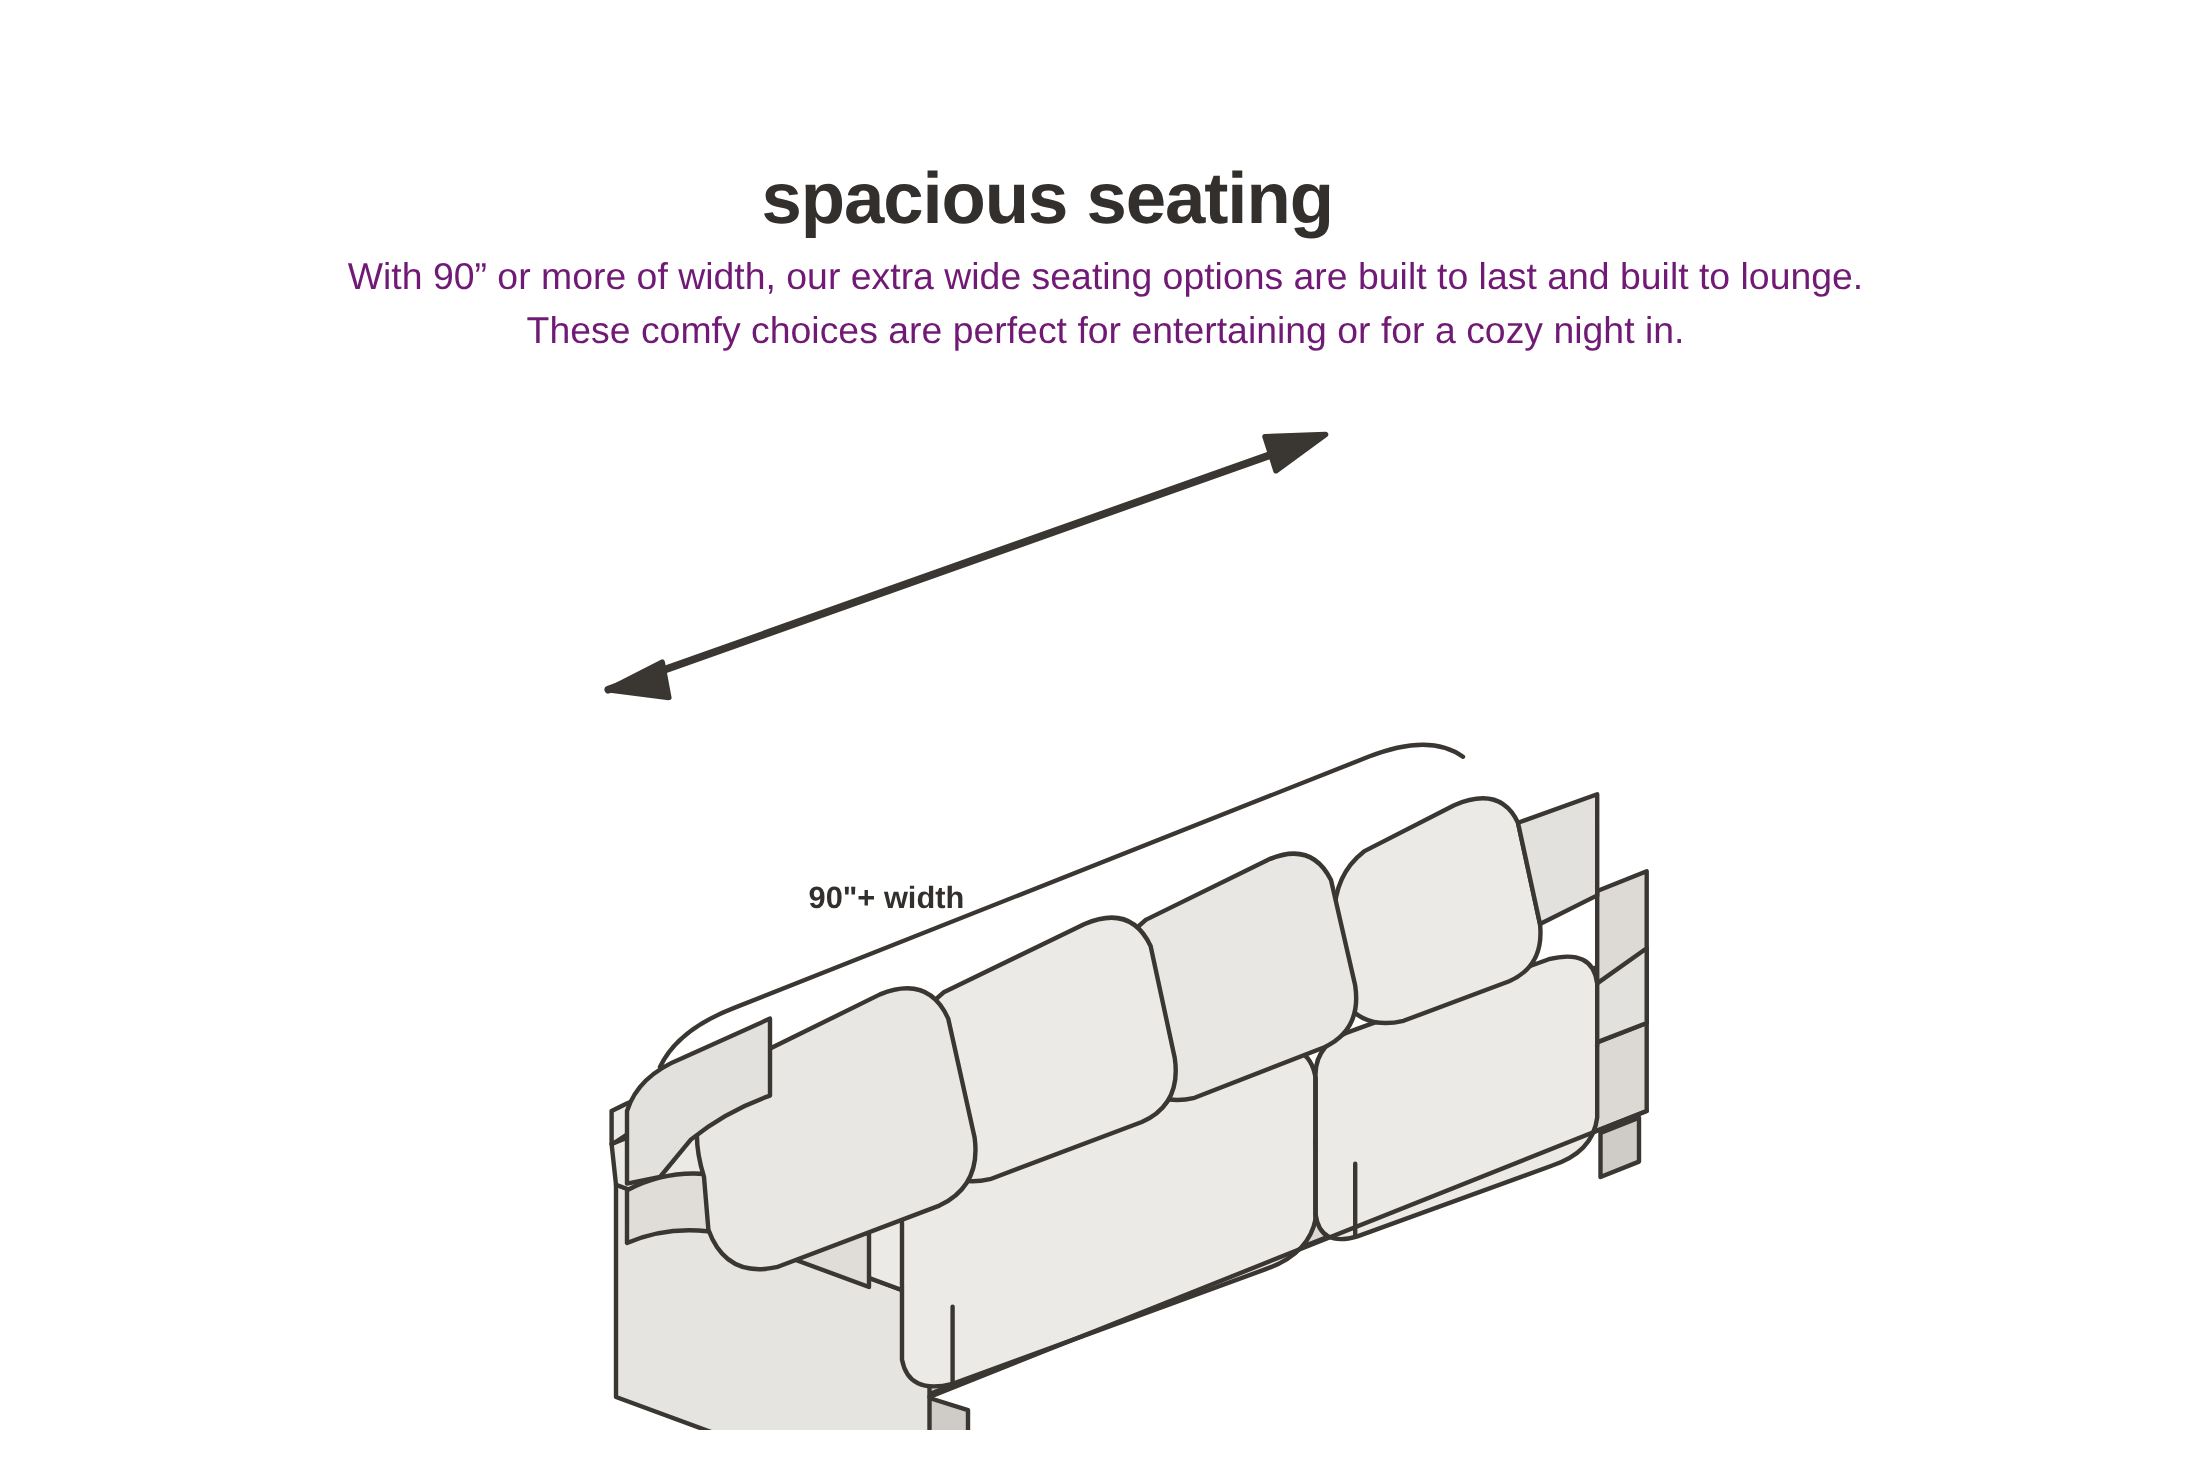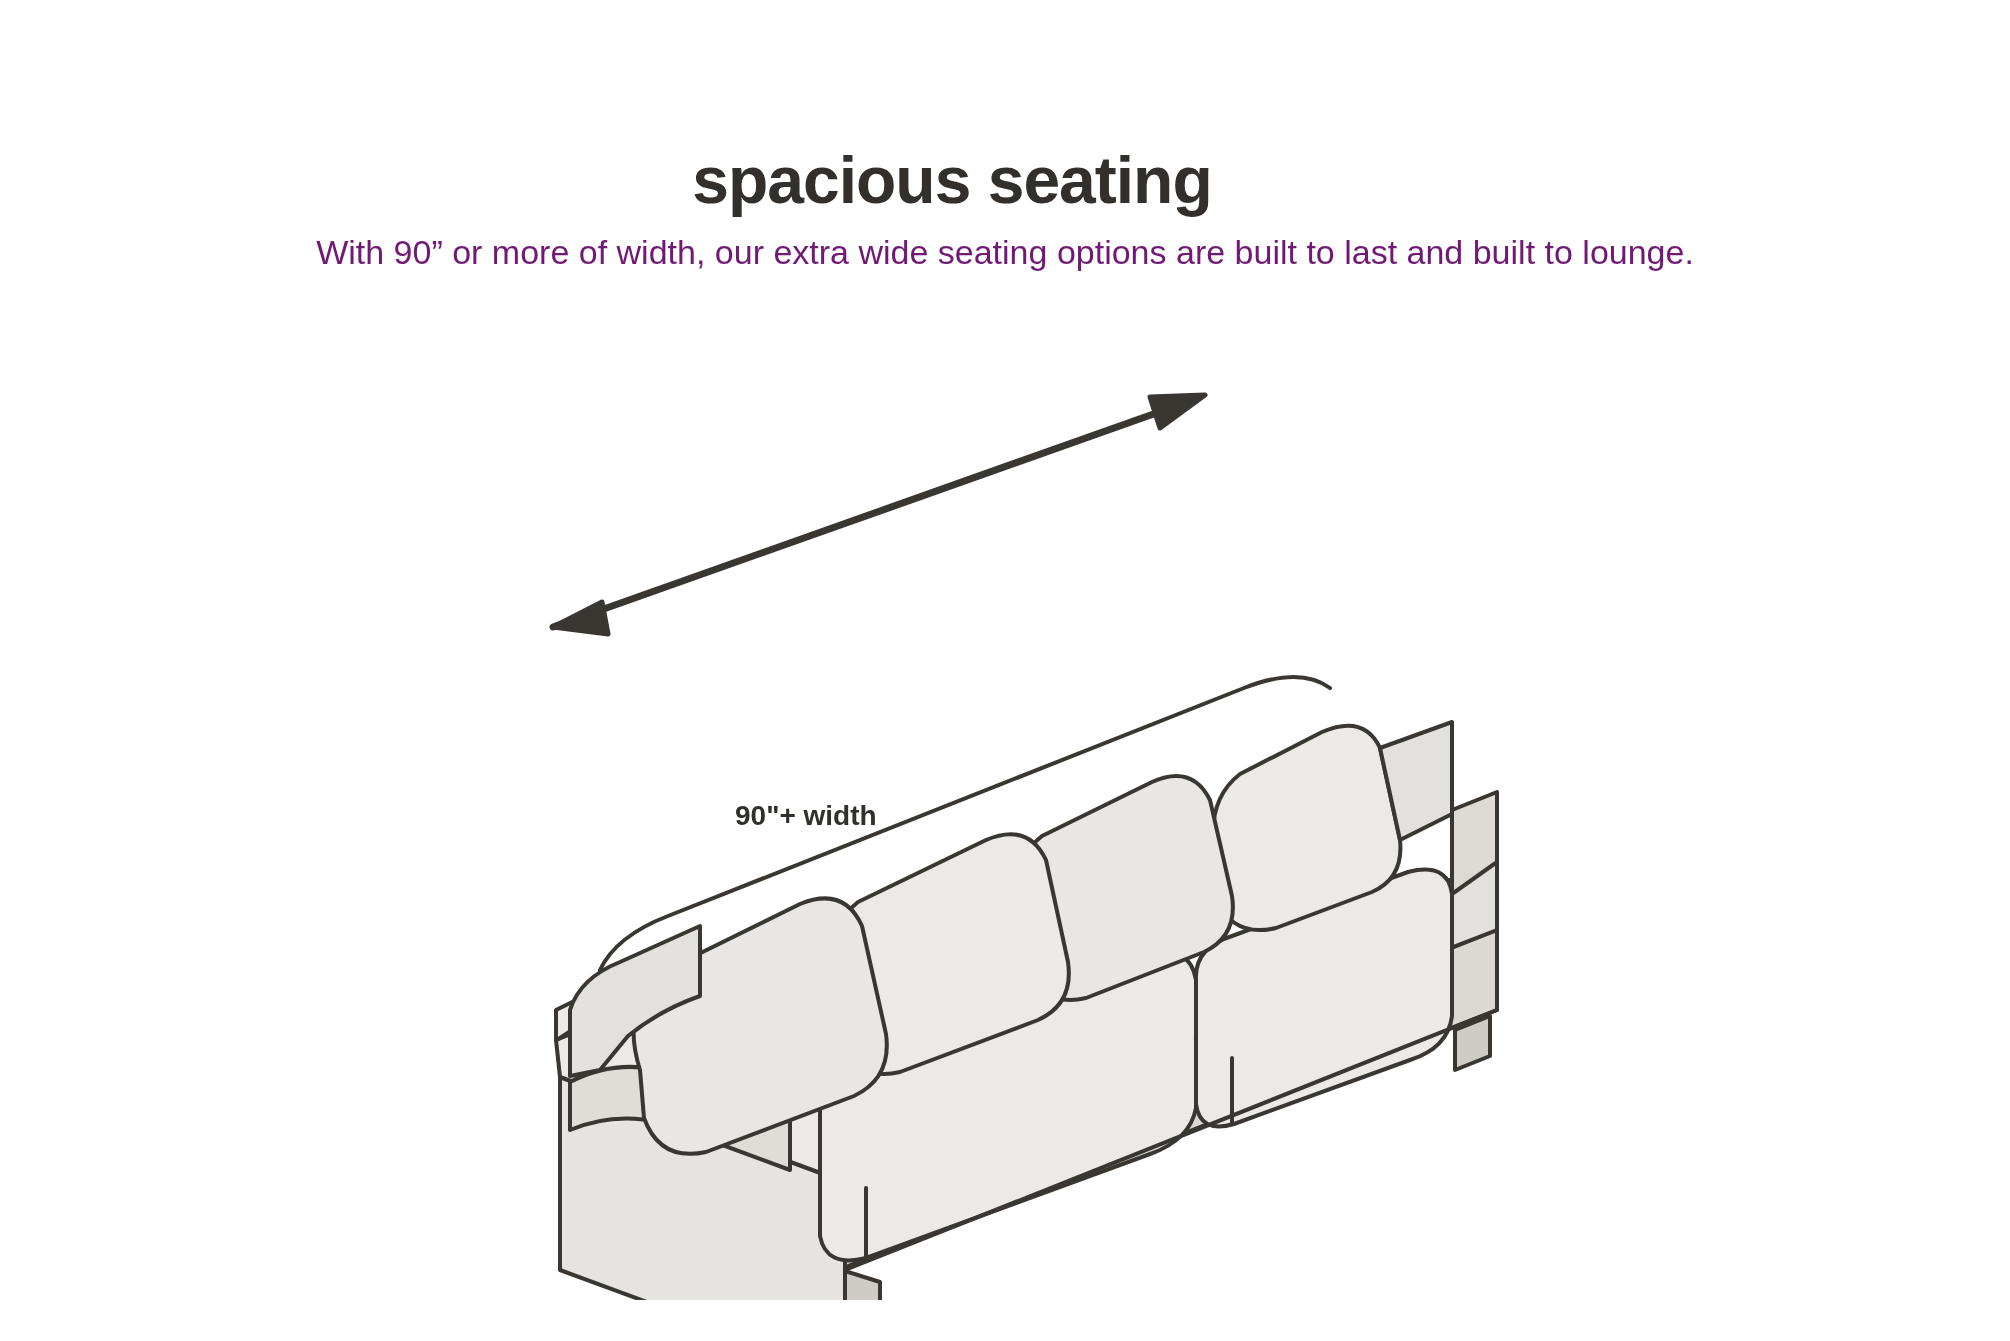--- a/index.html
+++ b/index.html
@@ -70,20 +70,21 @@
 </style>
 </head>
 <body>
 
 <div class="page">
 
   <h1 class="headline">spacious seating</h1>
 
   <div class="subcopy">
     <span class="line">With 90” or more of width, our extra wide seating options are built to last and built to lounge.</span>
+    <span class="line">These comfy choices are perfect for entertaining or for a cozy night in.</span>
   </div>
 
   <div class="illustration">
     <svg viewBox="0 0 2010 930" xmlns="http://www.w3.org/2000/svg">
       <g fill="none" stroke="#3a3632" stroke-width="4" stroke-linejoin="round" stroke-linecap="round">
 
         <g stroke-width="7">
           <line x1="553" y1="257" x2="1193" y2="30"></line>
           <polygon points="553,257 602,232 608,264" fill="#3a3632" stroke="#3a3632" stroke-width="5"></polygon>
           <polygon points="1205,25 1150,27 1160,58" fill="#3a3632" stroke="#3a3632" stroke-width="5"></polygon>

